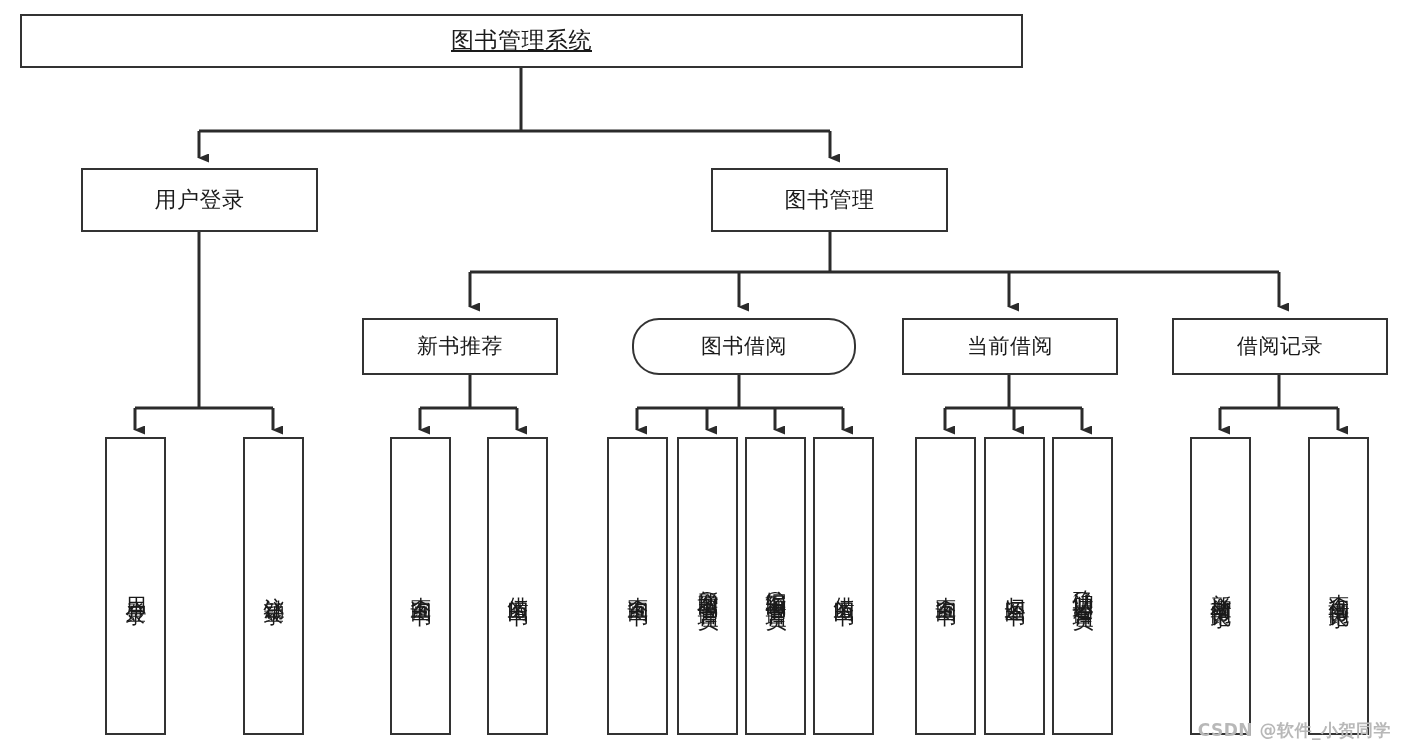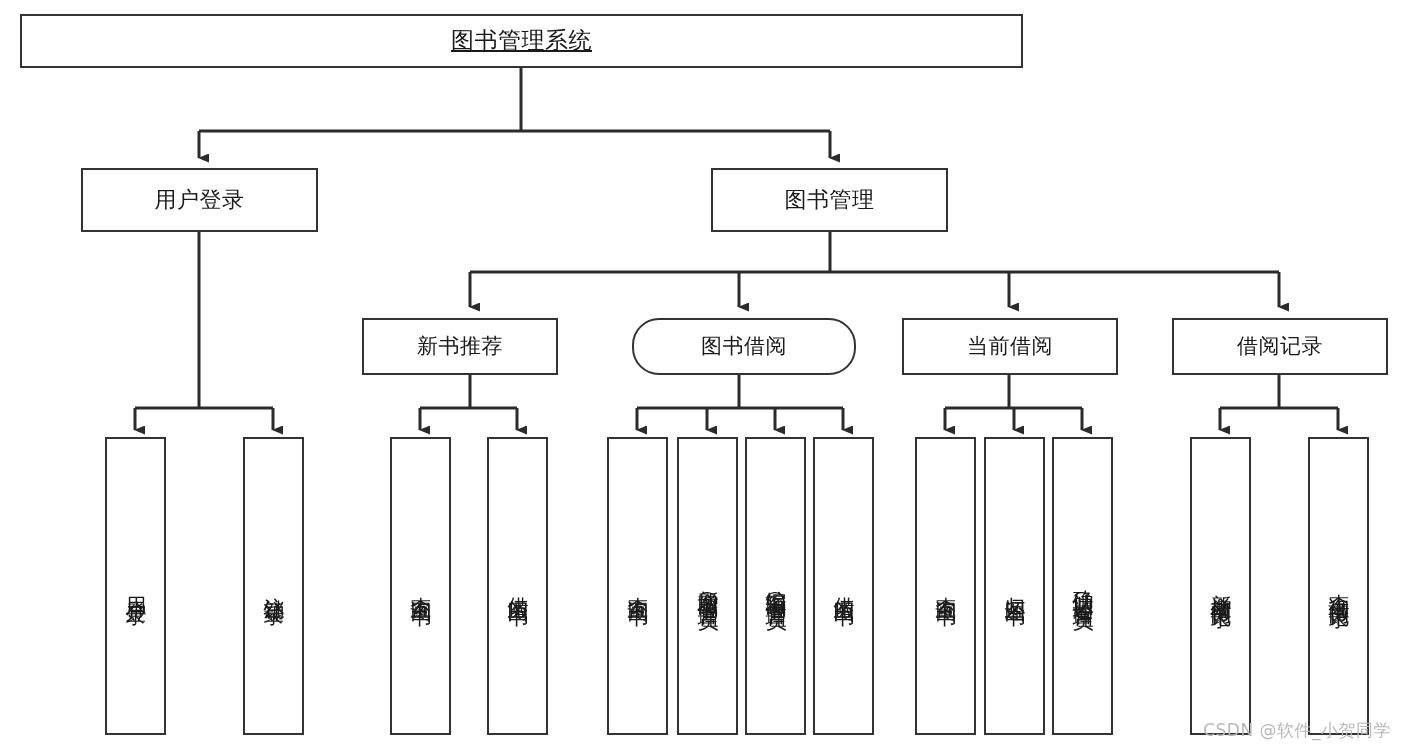--- a/index.html
+++ b/index.html
@@ -56,20 +56,21 @@
   .watermark {
     position: absolute;
     right: 14px;
     bottom: 5px;
     font-size: 17px;
     color: #b8b8b8;
     letter-spacing: 0.5px;
     z-index: 5;
     white-space: nowrap;
     pointer-events: none;
+    font-weight: bold;
   }
 </style>
 </head>
 <body>
 
 <div id="diagram-root">
 
   <svg id="diagram-svg" viewBox="0 0 1405 747" xmlns="http://www.w3.org/2000/svg">
     <defs>
       <marker id="arrowhead" markerWidth="9" markerHeight="11" refX="4.5" refY="10" orient="auto" markerUnits="userSpaceOnUse">

